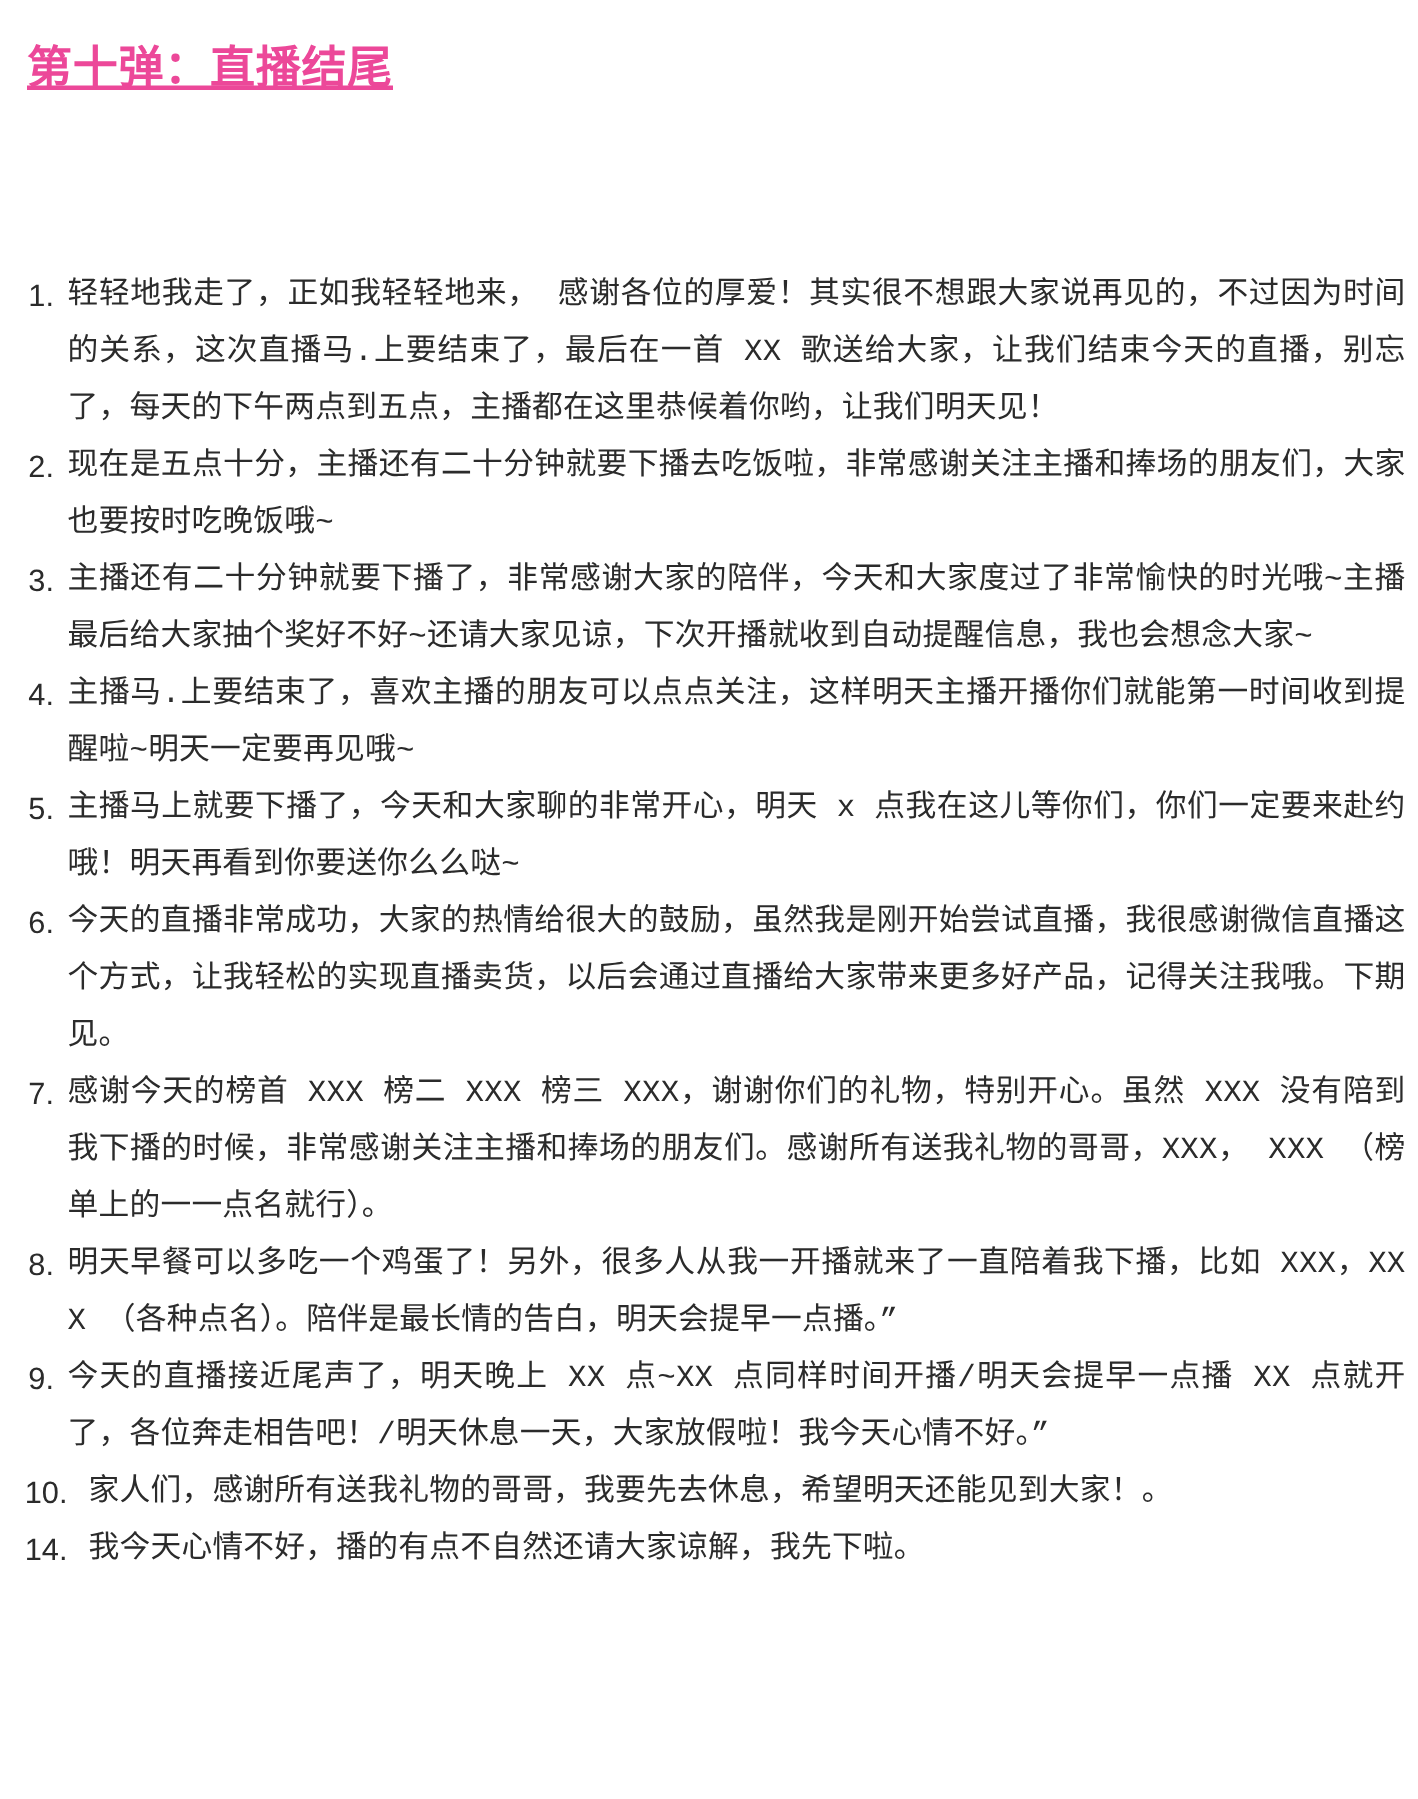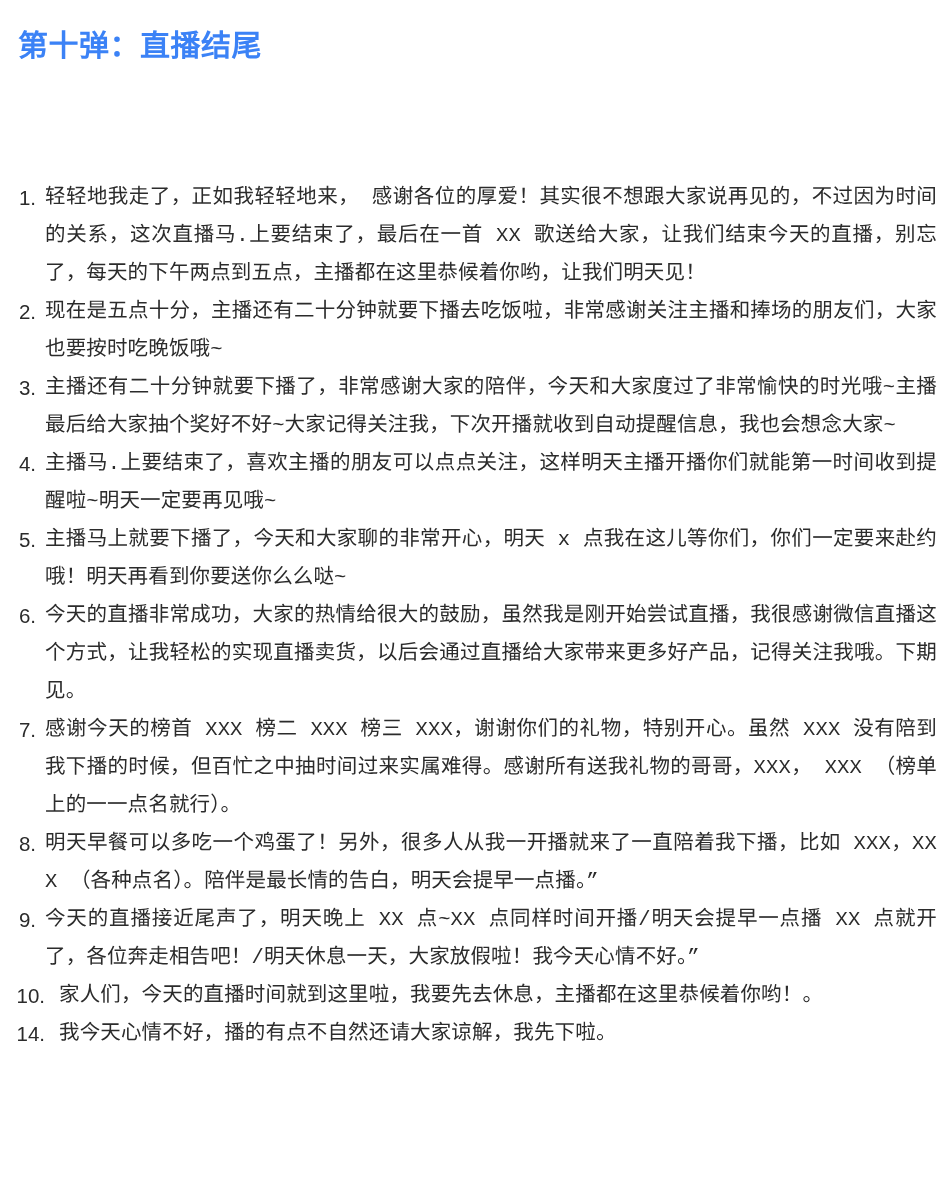--- a/index.html
+++ b/index.html
@@ -90,65 +90,65 @@
   }
 
   .tip-item.w1 .tip-text { max-width: 892px; }
   .tip-item.w2 .tip-text { max-width: 880px; }
 </style>
 </head>
 <body style="color: rgb(43, 43, 43);">
 
 <div class="page" style="background: rgb(255, 255, 255);">
 
-  <h1 class="doc-title" style="color: #3b82f6;">第十弹：直播结尾</h1>
+  <h1 class="doc-title" style="color: #ec4899; text-decoration: underline;">第十弹：直播结尾</h1>
 
   <div class="title-spacer"></div>
 
   <ol class="tips-list">
 
   <li class="tip-item w1">
         <span class="tip-num">1.</span>
         <span class="tip-text">轻轻地我走了，正如我轻轻地来， 感谢各位的厚爱！其实很不想跟大家说再见的，不过因为时间的关系，这次直播马.上要结束了，最后在一首 XX 歌送给大家，让我们结束今天的直播，别忘了，每天的下午两点到五点，主播都在这里恭候着你哟，让我们明天见！</span>
       </li>
       <li class="tip-item w1">
         <span class="tip-num">2.</span>
         <span class="tip-text">现在是五点十分，主播还有二十分钟就要下播去吃饭啦，非常感谢关注主播和捧场的朋友们，大家也要按时吃晚饭哦~</span>
       </li>
       <li class="tip-item w1">
         <span class="tip-num">3.</span>
-        <span class="tip-text">主播还有二十分钟就要下播了，非常感谢大家的陪伴，今天和大家度过了非常愉快的时光哦~主播最后给大家抽个奖好不好~大家记得关注我，下次开播就收到自动提醒信息，我也会想念大家~</span>
+        <span class="tip-text">主播还有二十分钟就要下播了，非常感谢大家的陪伴，今天和大家度过了非常愉快的时光哦~主播最后给大家抽个奖好不好~还请大家见谅，下次开播就收到自动提醒信息，我也会想念大家~</span>
       </li>
       <li class="tip-item w1">
         <span class="tip-num">4.</span>
         <span class="tip-text">主播马.上要结束了，喜欢主播的朋友可以点点关注，这样明天主播开播你们就能第一时间收到提醒啦~明天一定要再见哦~</span>
       </li>
       <li class="tip-item w1">
         <span class="tip-num">5.</span>
         <span class="tip-text">主播马上就要下播了，今天和大家聊的非常开心，明天 x 点我在这儿等你们，你们一定要来赴约哦！明天再看到你要送你么么哒~</span>
       </li>
       <li class="tip-item w1">
         <span class="tip-num">6.</span>
         <span class="tip-text">今天的直播非常成功，大家的热情给很大的鼓励，虽然我是刚开始尝试直播，我很感谢微信直播这个方式，让我轻松的实现直播卖货，以后会通过直播给大家带来更多好产品，记得关注我哦。下期见。</span>
       </li>
       <li class="tip-item w1">
         <span class="tip-num">7.</span>
-        <span class="tip-text">感谢今天的榜首 XXX 榜二 XXX 榜三 XXX，谢谢你们的礼物，特别开心。虽然 XXX 没有陪到我下播的时候，但百忙之中抽时间过来实属难得。感谢所有送我礼物的哥哥，XXX， XXX （榜单上的一一点名就行）。</span>
+        <span class="tip-text">感谢今天的榜首 XXX 榜二 XXX 榜三 XXX，谢谢你们的礼物，特别开心。虽然 XXX 没有陪到我下播的时候，非常感谢关注主播和捧场的朋友们。感谢所有送我礼物的哥哥，XXX， XXX （榜单上的一一点名就行）。</span>
       </li>
       <li class="tip-item w1">
         <span class="tip-num">8.</span>
         <span class="tip-text">明天早餐可以多吃一个鸡蛋了！另外，很多人从我一开播就来了一直陪着我下播，比如 XXX，XXX （各种点名）。陪伴是最长情的告白，明天会提早一点播。”</span>
       </li>
       <li class="tip-item w1">
         <span class="tip-num">9.</span>
         <span class="tip-text">今天的直播接近尾声了，明天晚上 XX 点~XX 点同样时间开播/明天会提早一点播 XX 点就开了，各位奔走相告吧！/明天休息一天，大家放假啦！我今天心情不好。”</span>
       </li>
       <li class="tip-item w2">
         <span class="tip-num">10.</span>
-        <span class="tip-text">家人们，今天的直播时间就到这里啦，我要先去休息，主播都在这里恭候着你哟！。</span>
+        <span class="tip-text">家人们，感谢所有送我礼物的哥哥，我要先去休息，希望明天还能见到大家！。</span>
       </li>
       <li class="tip-item w2">
         <span class="tip-num">14.</span>
         <span class="tip-text">我今天心情不好，播的有点不自然还请大家谅解，我先下啦。</span>
       </li>
     </ol>
 
 </div>
 
 </body></html>

